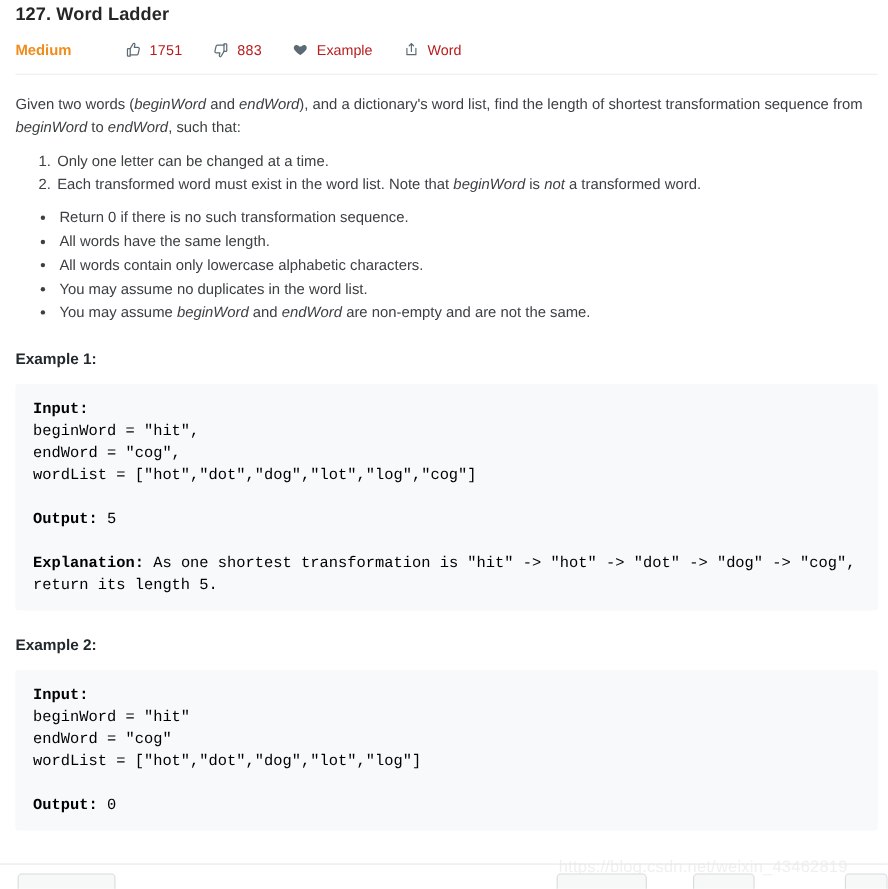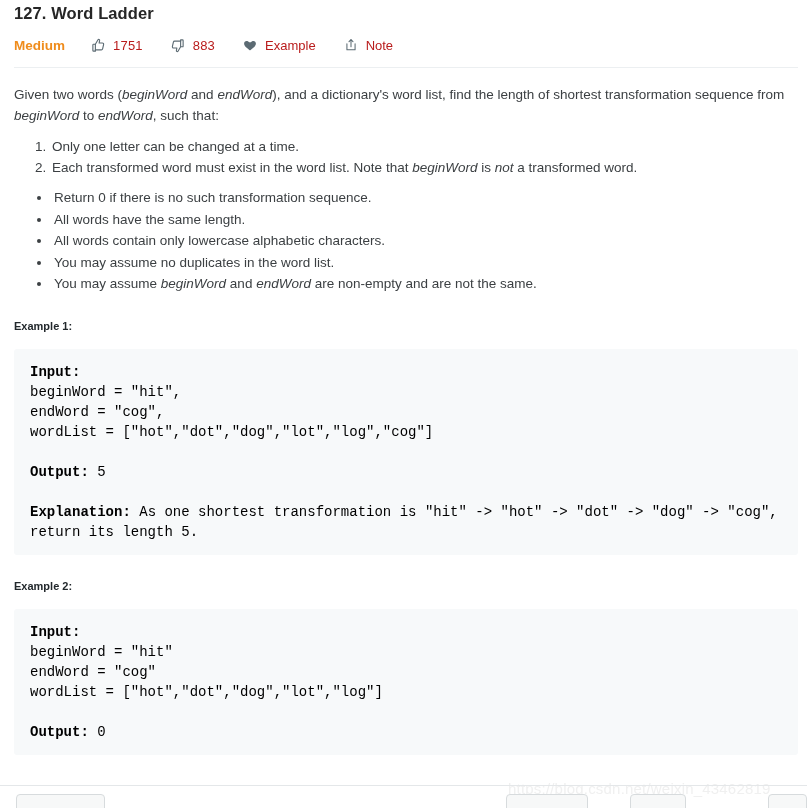--- a/index.html
+++ b/index.html
@@ -41,21 +41,21 @@
     top: 34px;
     height: 22px;
     display: flex;
     align-items: center;
     font-size: 13px;
   }
   .difficulty {
     color: #ef8c1c;
     font-weight: 700;
     font-size: 13.5px;
-    margin-right: 25px;
+    margin-right: 48px;
   }
   .meta-item {
     display: flex;
     align-items: center;
     color: #b91c1c;
     margin-right: 27px;
     font-size: 13px;
     white-space: nowrap;
   }
   .meta-item .ic {
@@ -119,21 +119,21 @@
     list-style-type: disc;
   }
   ul.notes li {
     line-height: 21.6px;
     padding-left: 2px;
   }
 
   .example-heading {
     margin-top: 21px;
     font-weight: 700;
-    font-size: 11px;
+    font-size: 14px;
     color: #22282c;
   }
 
   pre.code-block {
     margin: 12px 0 0 0;
     background: #f7f9fa;
     border-radius: 3px;
     padding: 13px 16px 13px 16px;
     font-family: "Liberation Mono", "DejaVu Sans Mono", monospace;
     font-size: 14px;
@@ -223,21 +223,21 @@
     </span>
 
     <span class="meta-item">
       <span class="ic">
         <svg width="14" height="14" viewBox="0 0 24 24" fill="none" stroke="currentColor" stroke-width="1.8" stroke-linecap="round" stroke-linejoin="round">
           <path d="M5 10v10h14V10"></path>
           <path d="M12 15V3"></path>
           <path d="M8.6 6.2L12 3l3.4 3.2"></path>
         </svg>
       </span>
-      <span>Note</span>
+      <span>Word</span>
     </span>
   </div>
 
   <div class="header-rule"></div>
 
   <div class="content">
 
     <p class="para">Given two words (<em>beginWord</em> and <em>endWord</em>), and a dictionary's word list, find the length of shortest transformation sequence from <em>beginWord</em> to <em>endWord</em>, such that:</p>
 
     <ol class="steps">

